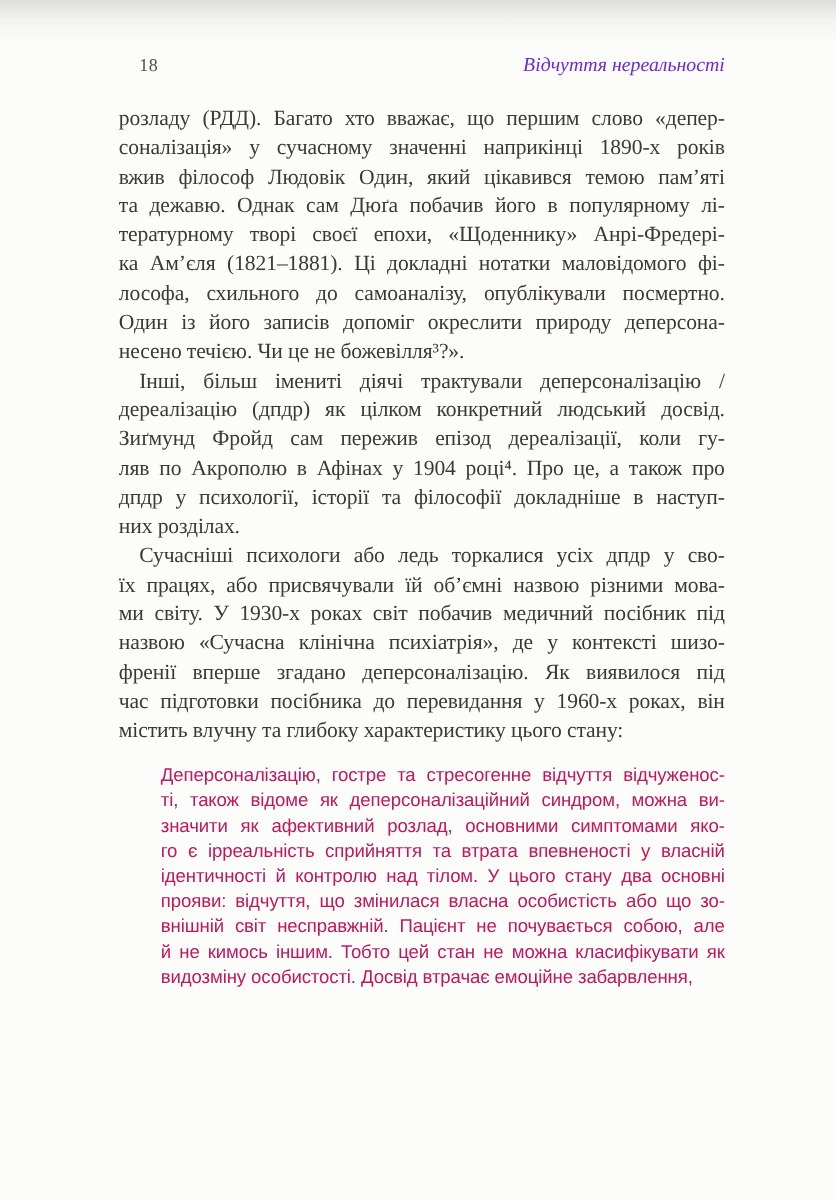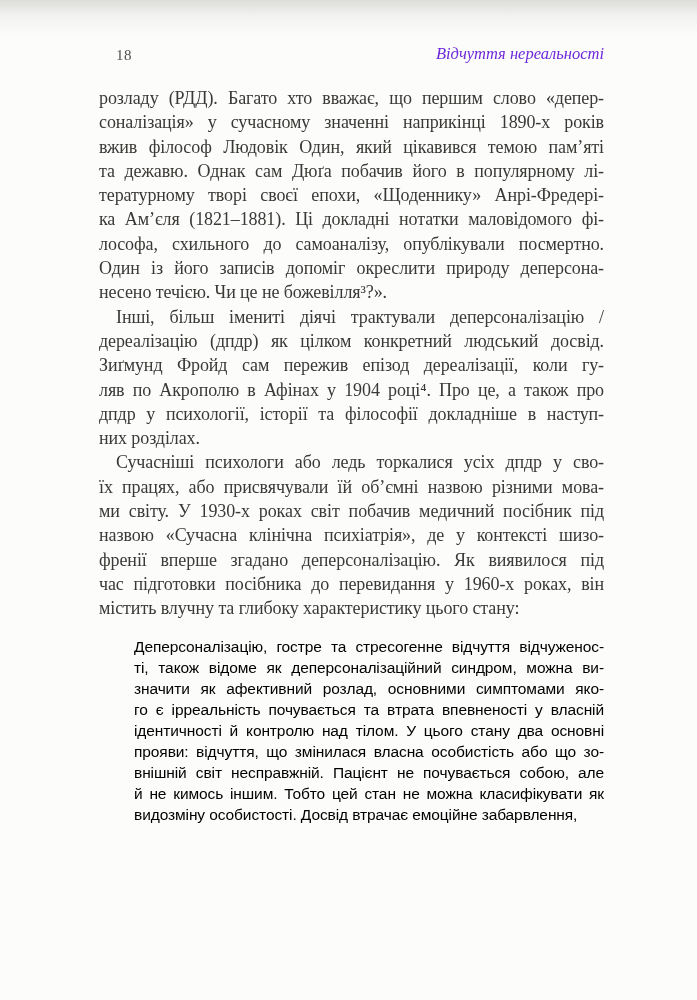--- a/index.html
+++ b/index.html
@@ -66,21 +66,21 @@
   .line.last { text-align-last: left; }
   .line.indent { text-indent: 17px; }
   .quote {
     margin-top: 15px;
     margin-left: 35px;
     width: 470px;
     font-family: "Liberation Sans", sans-serif;
     font-size: 15.5px;
     line-height: 21px;
     letter-spacing: -0.1px;
-    color: #000000;
+    color: #be185d;
   }
 </style>
 </head>
 <body>
 
 <div class="page">
   <div class="page-header">
     <span class="page-number">18</span>
     <span class="running-title">Відчуття нереальності</span>
   </div>
@@ -112,21 +112,21 @@
         <div class="line">ми світу. У 1930-х роках світ побачив медичний посібник під</div>
         <div class="line">назвою «Сучасна клінічна психіатрія», де у контексті шизо-</div>
         <div class="line">френії вперше згадано деперсоналізацію. Як виявилося під</div>
         <div class="line">час підготовки посібника до перевидання у 1960-х роках, він</div>
         <div class="line last">містить влучну та глибоку характеристику цього стану:</div>
       </div>
       <div class="quote">
         <div class="line">Деперсоналізацію, гостре та стресогенне відчуття відчуженос-</div>
         <div class="line">ті, також відоме як деперсоналізаційний синдром, можна ви-</div>
         <div class="line">значити як афективний розлад, основними симптомами яко-</div>
-        <div class="line">го є ірреальність почувається та втрата впевненості у власній</div>
+        <div class="line">го є ірреальність сприйняття та втрата впевненості у власній</div>
         <div class="line">ідентичності й контролю над тілом. У цього стану два основні</div>
         <div class="line">прояви: відчуття, що змінилася власна особистість або що зо-</div>
         <div class="line">внішній світ несправжній. Пацієнт не почувається собою, але</div>
         <div class="line">й не кимось іншим. Тобто цей стан не можна класифікувати як</div>
         <div class="line last">видозміну особистості. Досвід втрачає емоційне забарвлення,</div>
       </div>
   </div>
 </div>
 
 </body></html>

